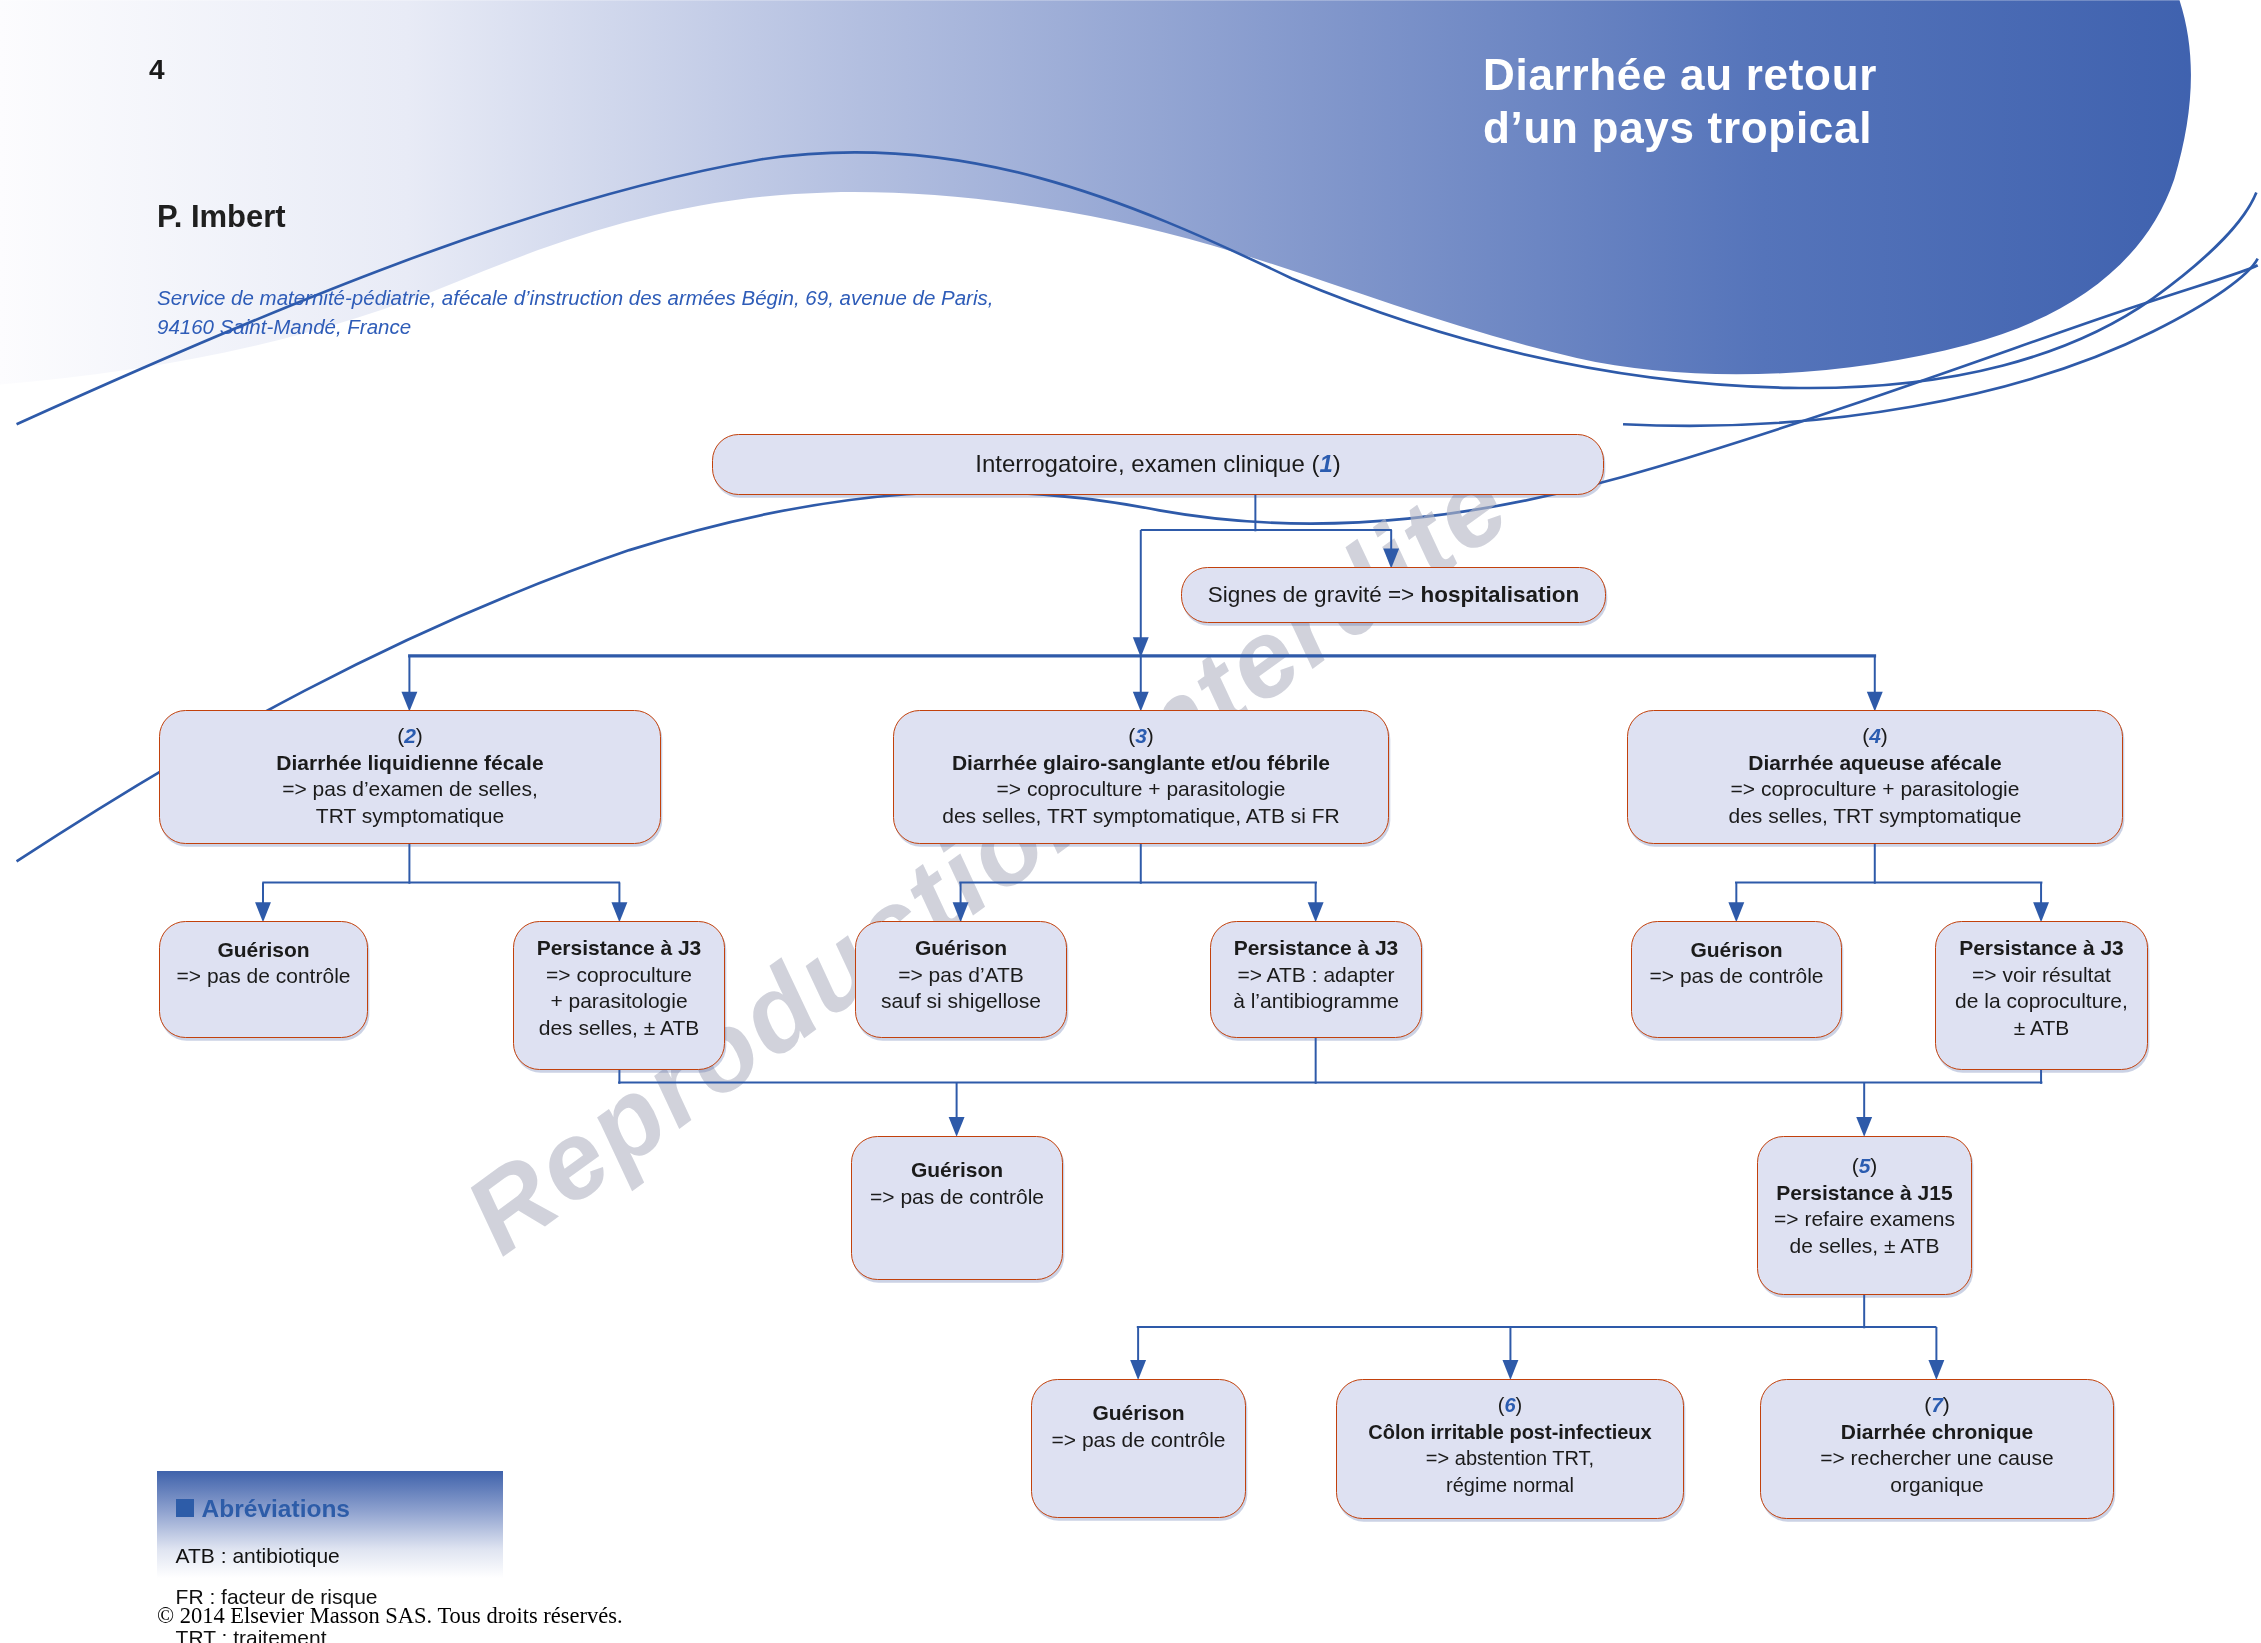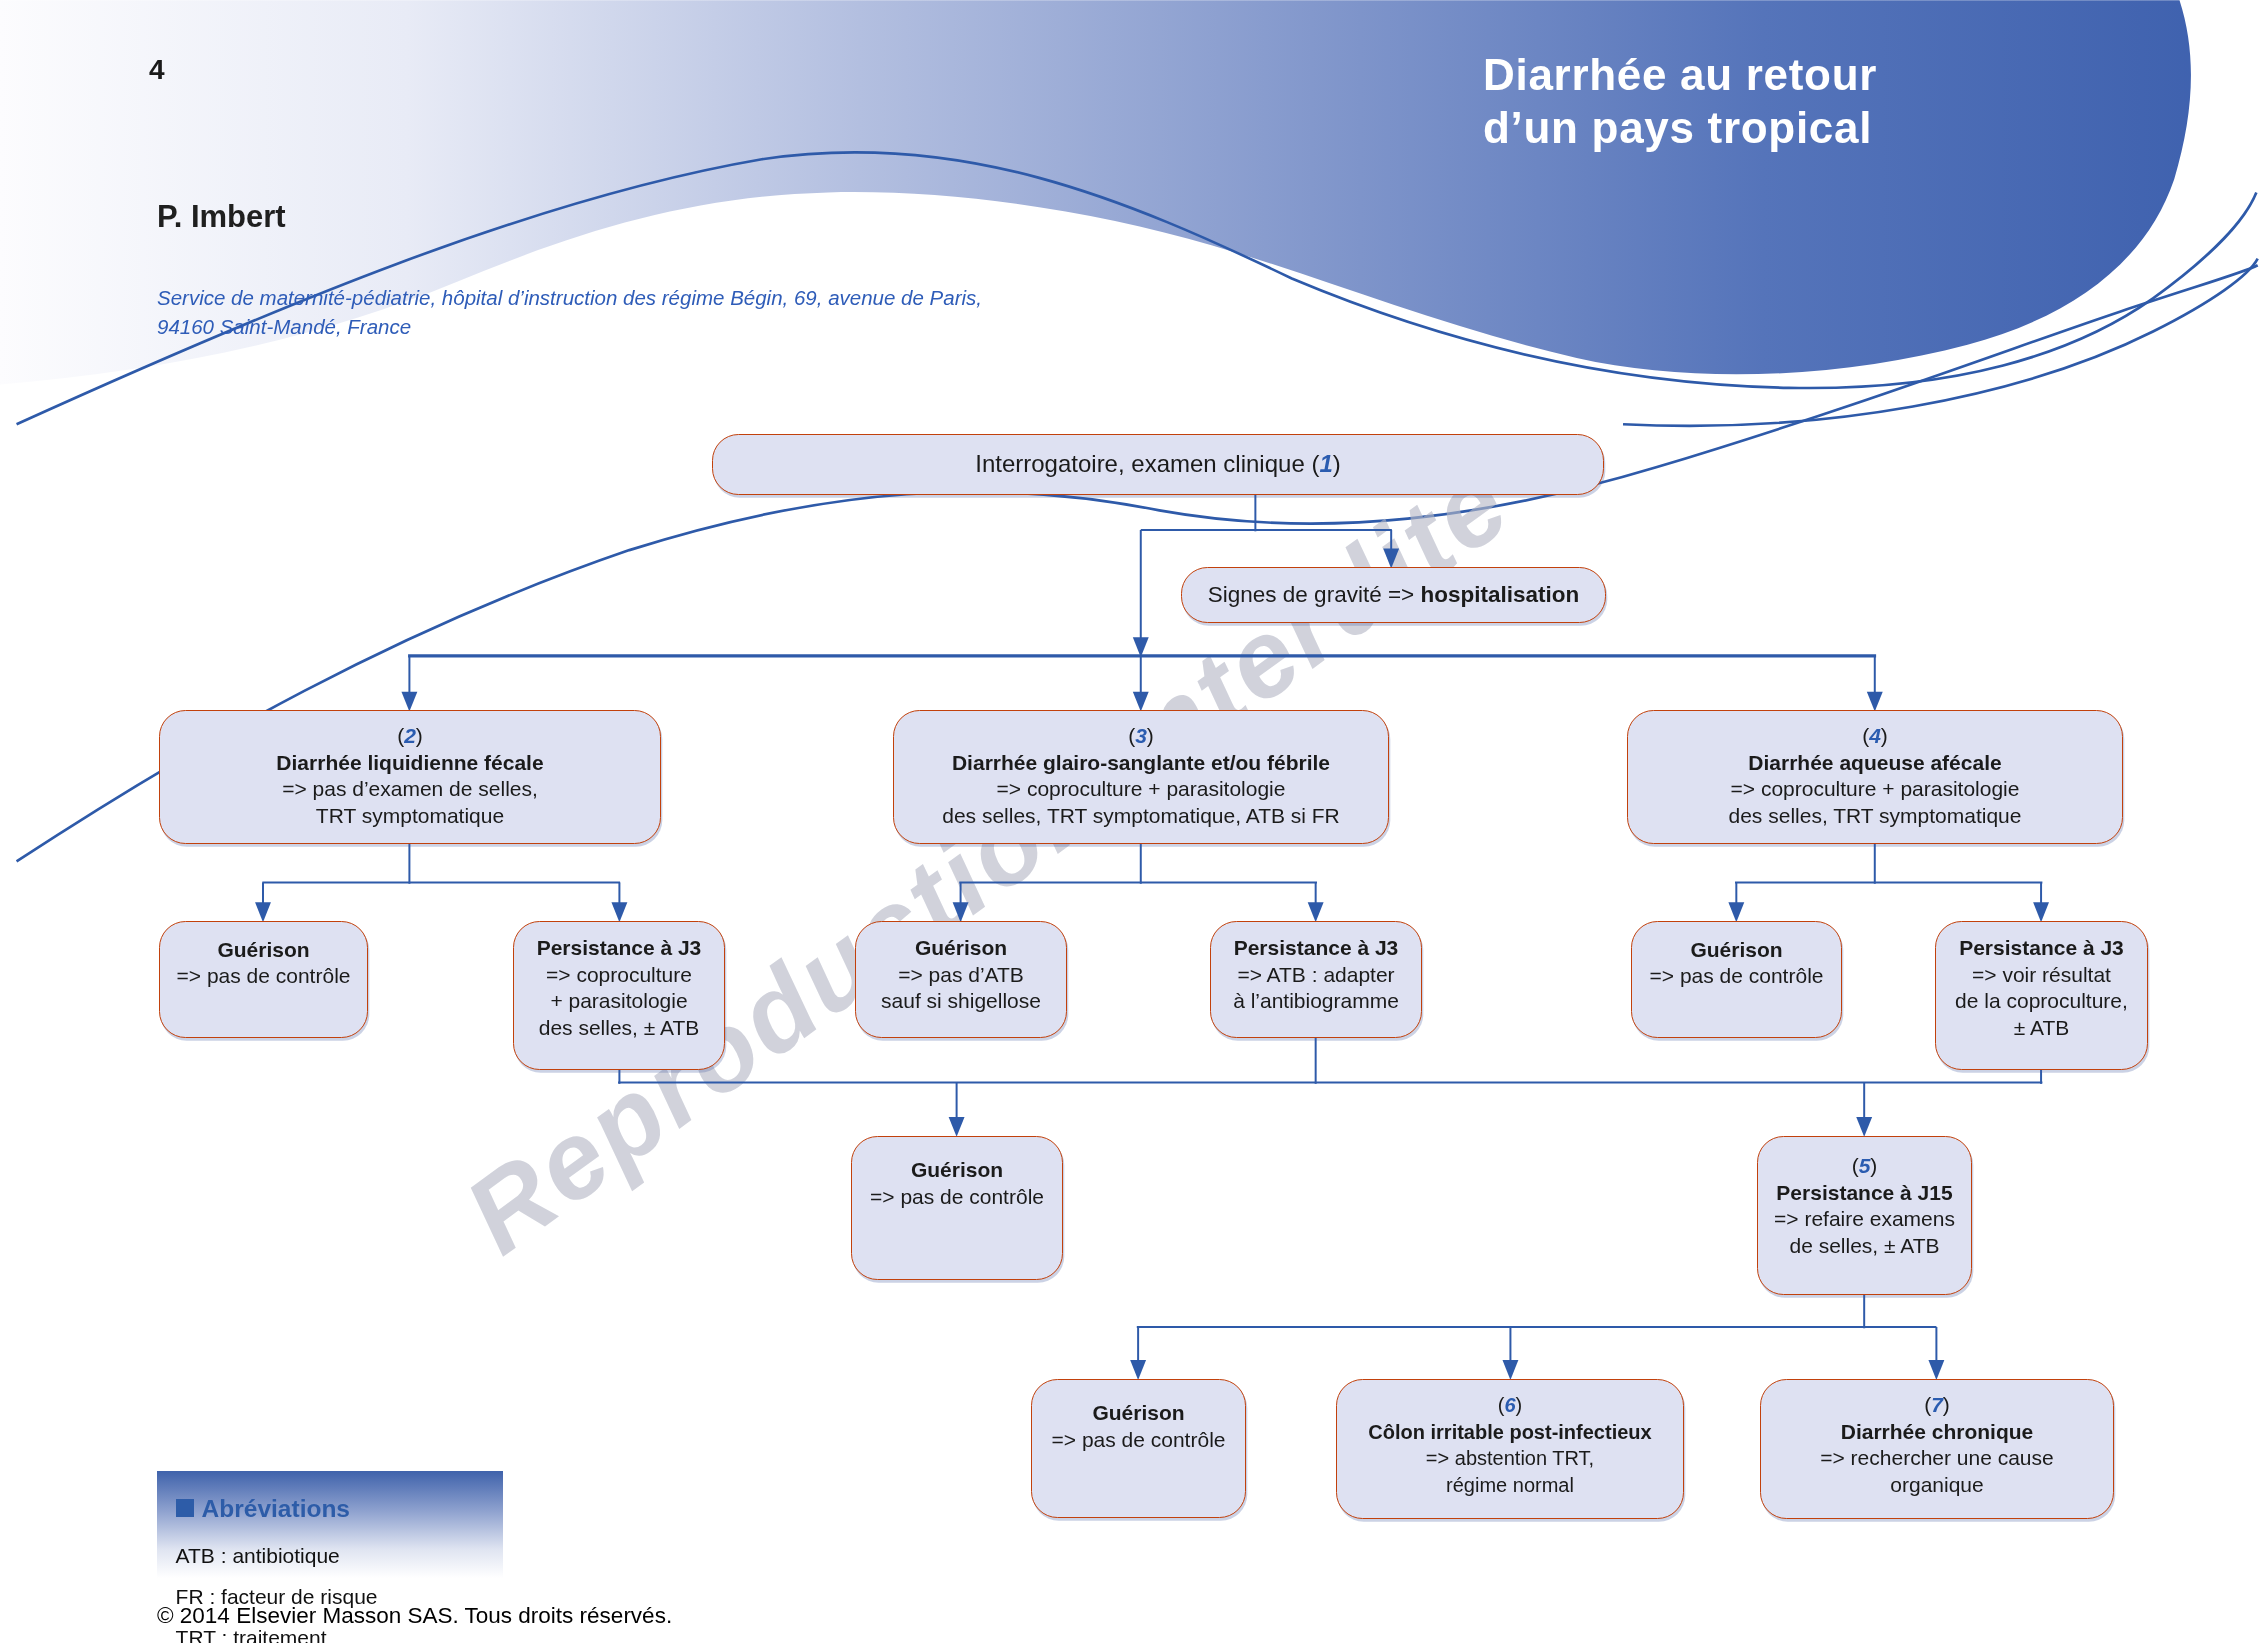--- a/index.html
+++ b/index.html
@@ -31,21 +31,21 @@
   .num{color:#2b5cb0;font-weight:bold;font-style:italic;}
   
   .abbrev{position:absolute;left:157px;top:1471px;width:346px;z-index:3;}
   .abbrev-grad{position:absolute;left:0;top:0;width:346px;height:126px;
     background:linear-gradient(180deg,#3f62ab 0%,#8fa2cf 32%,#dfe4f1 62%,rgba(255,255,255,0) 85%);}
   .abbrev-title{position:relative;padding:24px 0 0 18.6px;font-size:24.5px;font-weight:bold;color:#2d5ca8;}
   .abbrev-title .sq{display:inline-block;width:18px;height:18px;background:#2d5ca8;margin-right:8px;}
   .abbrev-items{position:relative;padding:12px 0 0 18.6px;font-size:21px;color:#111;line-height:41px;}
   
   .copyright{position:absolute;left:157px;top:1603px;font-size:22.5px;color:#000;z-index:3;
-    font-family:Liberation Sans, sans-serif;}
+    font-family:Liberation Serif, serif;}
 </style>
 </head>
 <body>
 
 <svg id="header-decor" width="2261" height="928" viewBox="0 0 3413 1400">
   <defs>
     <linearGradient id="bandGrad" x1="0" y1="0" x2="3413" y2="0" gradientUnits="userSpaceOnUse">
       <stop offset="0" stop-color="#fcfcfe"></stop>
       <stop offset="0.18" stop-color="#e8ebf6"></stop>
       <stop offset="0.38" stop-color="#b3bfe0"></stop>
@@ -70,21 +70,21 @@
 <div class="page-number">4</div>
 
 <div class="doc-title">
   <div>Diarrhée au retour</div>
   <div>d’un pays tropical</div>
 </div>
 
 <div class="author">P. Imbert</div>
 
 <div class="affiliation">
-  <div>Service de maternité-pédiatrie, hôpital d’instruction des régime Bégin, 69, avenue de Paris,</div>
+  <div>Service de maternité-pédiatrie, afécale d’instruction des armées Bégin, 69, avenue de Paris,</div>
   <div>94160 Saint-Mandé, France</div>
 </div>
 
 <div class="watermark">Reproduction Interdite</div>
 
 <svg id="connectors" width="2261" height="1643" viewBox="0 0 3413 2480">
     <line x1="1895" y1="747" x2="1895" y2="802" stroke="#2e5aa9" stroke-width="3"></line>
     <line x1="1722" y1="800" x2="2101" y2="800" stroke="#2e5aa9" stroke-width="3"></line>
     <line x1="2100" y1="800" x2="2100" y2="830" stroke="#2e5aa9" stroke-width="3"></line>
     <line x1="1722" y1="800" x2="1722" y2="964" stroke="#2e5aa9" stroke-width="3"></line>

